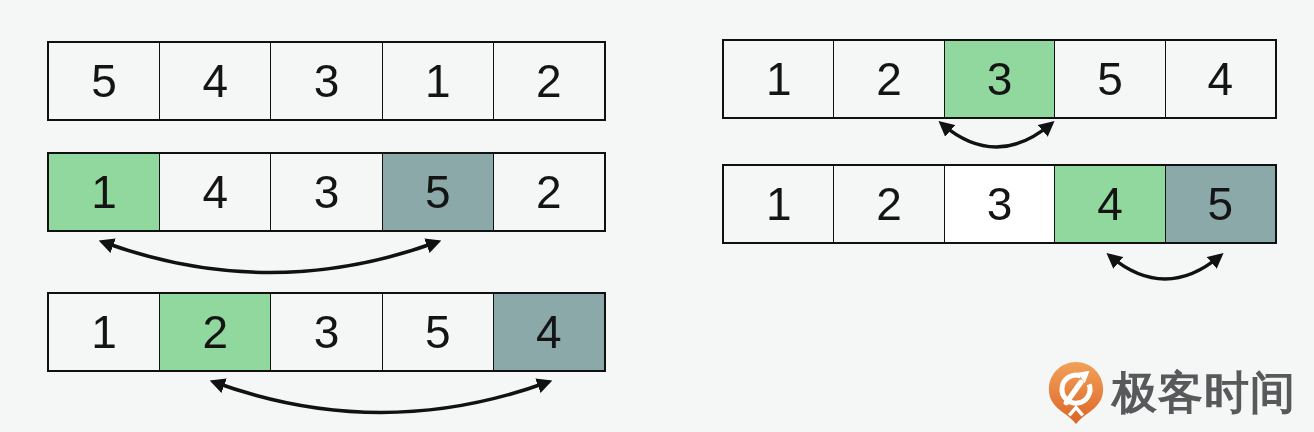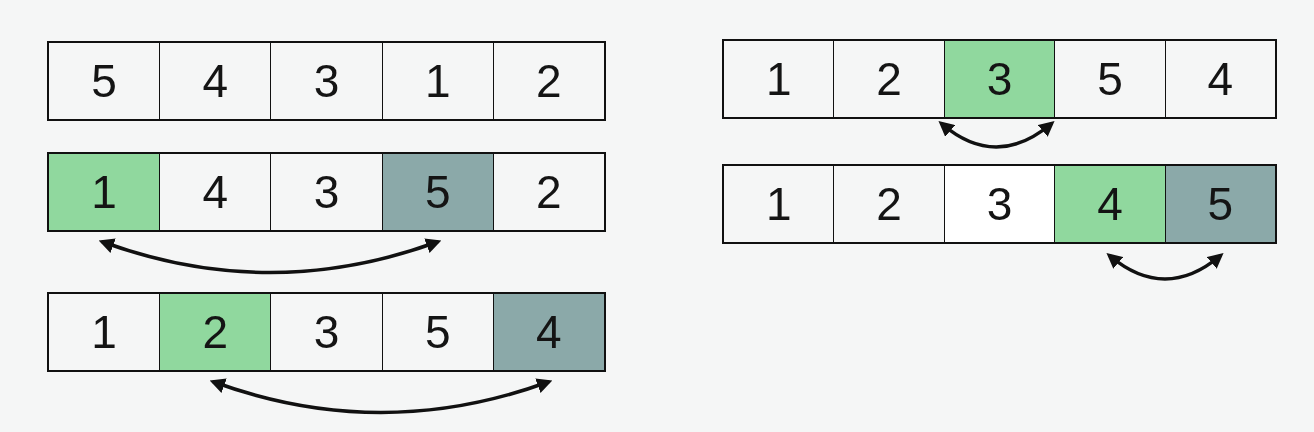--- a/index.html
+++ b/index.html
@@ -133,14 +133,30 @@
   </svg>
 
   <svg class="arrow" style="left:924px;top:114px;" width="145" height="56">
     <path class="curve" d="M 18 10 Q 72 56 127 10" marker-start="url(#ah)" marker-end="url(#ah)"></path>
   </svg>
 
   <svg class="arrow" style="left:1090px;top:246px;" width="150" height="60">
     <path class="curve" d="M 20 10 Q 75 56 130 10" marker-start="url(#ah)" marker-end="url(#ah)"></path>
   </svg>
 
+  <div class="logo">
+    <svg class="logo-icon" viewBox="0 0 64 68" width="62" height="66">
+      <defs>
+        <linearGradient id="lg" x1="0" y1="0" x2="0" y2="1">
+          <stop offset="0" id="lg-top" stop-color="#F2A159"></stop>
+          <stop offset="1" id="lg-bot" stop-color="#DB6527"></stop>
+        </linearGradient>
+      </defs>
+      <path d="M32 2 C16.5 2 4 14.5 4 30 C4 41.5 10.5 48 18.5 54 C23.5 57.7 28.3 60.8 32 66 C35.7 60.8 40.5 57.7 45.5 54 C53.5 48 60 41.5 60 30 C60 14.5 47.5 2 32 2 Z" fill="url(#lg)"></path>
+      <path d="M45.6 25 A 14.5 14.5 0 1 1 37 16.4" fill="none" stroke="#ffffff" stroke-width="5.2"></path>
+      <polygon points="46,11 34,13 41,24" fill="#ffffff"></polygon>
+      <path d="M22 44 L37 23" stroke="#ffffff" stroke-width="5.5" stroke-linecap="round" fill="none"></path>
+      <path d="M25 57 L32 49 L39 57" fill="none" stroke="#ffffff" stroke-width="3.5"></path>
+    </svg>
+    <span class="logo-text">极客时间</span>
+  </div>
 
 </div>
 
 </body></html>

